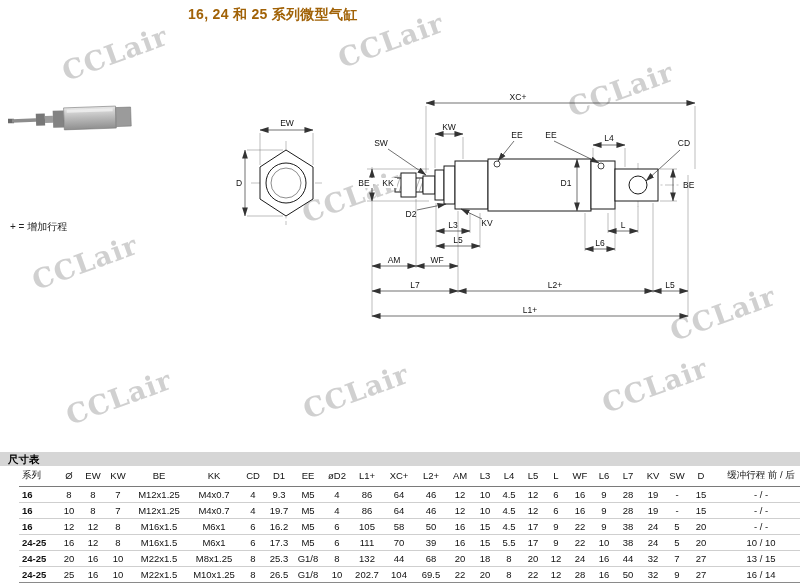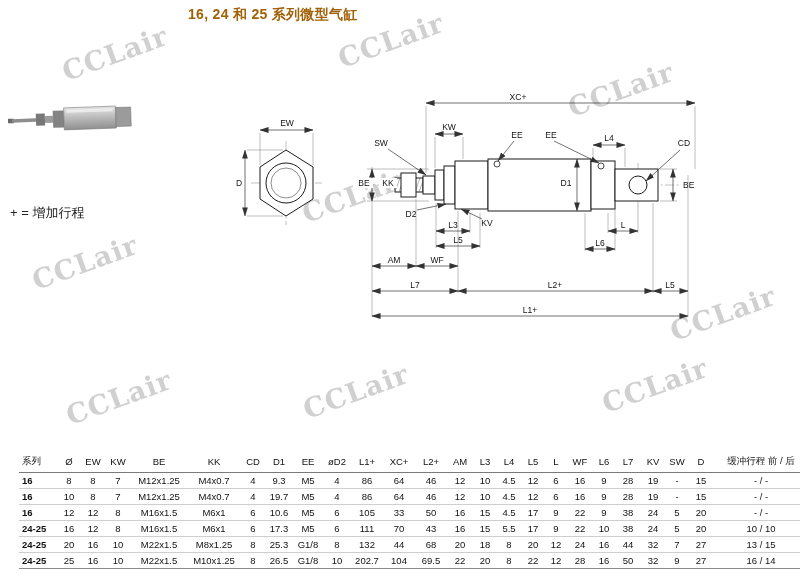--- a/index.html
+++ b/index.html
@@ -1,19 +1,19 @@
 <!DOCTYPE html>
 <html><head>
 <meta charset="utf-8">
 <style>
   *{margin:0;padding:0;box-sizing:border-box}
   html,body{width:800px;height:587px}
   body{background:#fff;font-family:"Liberation Sans",sans-serif;position:relative;overflow:hidden;color:#111}
   .page-title{position:absolute;left:188px;top:6px;font-size:14px;font-weight:bold;letter-spacing:.3px;color:#a16207}
-  .stroke-note{position:absolute;left:10px;top:204px;font-size:13px;color:#222}
+  .stroke-note{position:absolute;left:10px;top:220px;font-size:10px;color:#222}
   .wm{position:absolute;font-family:"DejaVu Serif",serif;font-size:27px;font-weight:bold;color:rgba(170,170,170,.55);transform:rotate(-20deg);letter-spacing:1px;white-space:nowrap;pointer-events:none}
   .drawing{position:absolute;left:233px;top:83px}
   .photo{position:absolute;left:8px;top:96px}
   svg text{font-family:"Liberation Sans",sans-serif}
   .table-wrap{position:absolute;left:0;top:452px;width:800px}
   .table-caption{background:#d6d6d6;height:14px;line-height:14px;font-size:10.5px;font-weight:bold;padding-left:8px;color:#000}
   table{border-collapse:collapse;table-layout:fixed;width:790px;margin:0 19px;font-size:9.5px}
   th{font-weight:normal;height:20px;text-align:center;border-bottom:1px solid #7a7a7a;vertical-align:middle;overflow:hidden;white-space:nowrap}
   td{height:16px;text-align:center;border-bottom:1px solid #cfcfcf;vertical-align:middle;overflow:hidden;white-space:nowrap}
   th:first-child,td.series{text-align:left;padding-left:3px}
@@ -193,20 +193,21 @@
     <text x="161" y="180">AM</text>
     <text x="204" y="180">WF</text>
     <text x="182" y="205">L7</text>
     <text x="322" y="205">L2+</text>
     <text x="437" y="205">L5</text>
     <text x="297" y="230">L1+</text>
   </g>
 </svg>
 
 <div class="table-wrap">
+  <div class="table-caption">尺寸表</div>
   <table>
       <colgroup>
         <col style="width: 38px;">
         <col style="width: 24px;">
         <col style="width: 24px;">
         <col style="width: 26px;">
         <col style="width: 56px;">
         <col style="width: 54px;">
         <col style="width: 24px;">
         <col style="width: 28px;">
@@ -313,25 +314,25 @@
           <td>- / -</td>
         </tr>
         <tr>
           <td class="series">16</td>
           <td>12</td>
           <td>12</td>
           <td>8</td>
           <td>M16x1.5</td>
           <td>M6x1</td>
           <td>6</td>
-          <td>10.6</td>
+          <td>16.2</td>
           <td>M5</td>
           <td>6</td>
           <td>105</td>
-          <td>33</td>
+          <td>58</td>
           <td>50</td>
           <td>16</td>
           <td>15</td>
           <td>4.5</td>
           <td>17</td>
           <td>9</td>
           <td>22</td>
           <td>9</td>
           <td>38</td>
           <td>24</td>
@@ -345,21 +346,21 @@
           <td>12</td>
           <td>8</td>
           <td>M16x1.5</td>
           <td>M6x1</td>
           <td>6</td>
           <td>17.3</td>
           <td>M5</td>
           <td>6</td>
           <td>111</td>
           <td>70</td>
-          <td>43</td>
+          <td>39</td>
           <td>16</td>
           <td>15</td>
           <td>5.5</td>
           <td>17</td>
           <td>9</td>
           <td>22</td>
           <td>10</td>
           <td>38</td>
           <td>24</td>
           <td>5</td>

